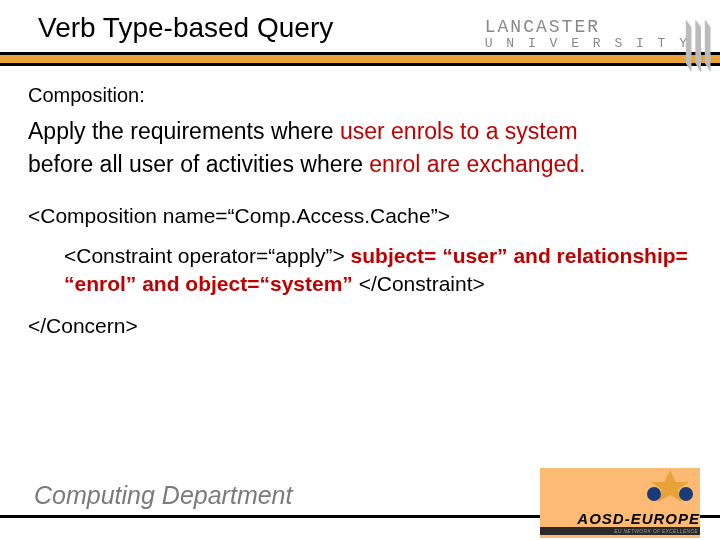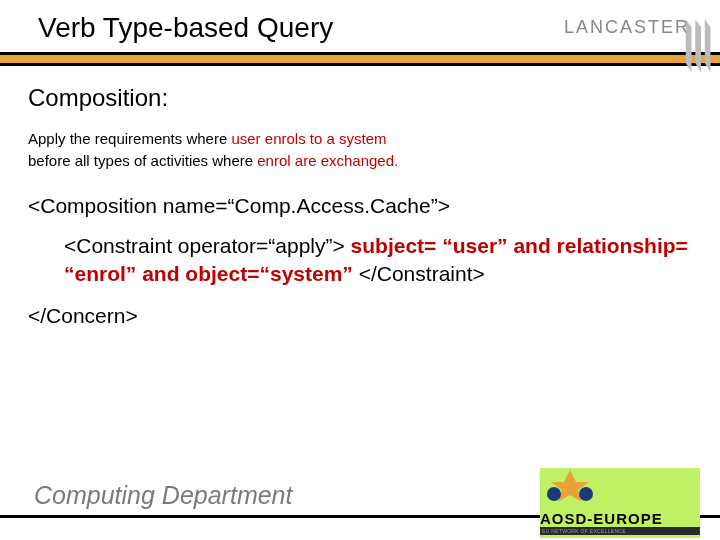--- a/index.html
+++ b/index.html
@@ -26,20 +26,21 @@
   .black-line {
     height: 3px;
     background: #000;
   }
   .lancaster-logo {
     position: absolute;
     top: 18px;
     right: 30px;
     text-align: left;
     line-height: 1.05;
+    font-family: Liberation Mono, monospace;
   }
   .lancaster-logo .l1 {
     font-size: 18px;
     color: #888;
     letter-spacing: 2px;
   }
   .lancaster-logo .l2 {
     font-size: 13px;
     color: #888;
     letter-spacing: 3px;
@@ -48,25 +49,25 @@
     position: absolute;
     top: 16px;
     right: 0px;
     width: 38px;
     height: 60px;
   }
   .content {
     padding: 18px 28px 0 28px;
   }
   .subhead {
-    font-size: 24px;
-    margin-bottom: 16px;
+    font-size: 20px;
+    margin-bottom: 8px;
   }
   .sentence {
-    font-size: 15px;
+    font-size: 23px;
     line-height: 1.45;
     margin-bottom: 22px;
   }
   .red { color: #c00000; }
   .code-block { font-size: 21px; }
   .code-line1 { margin-bottom: 14px; }
   .indent {
     margin-left: 36px;
     margin-bottom: 16px;
     line-height: 1.35;
@@ -88,22 +89,23 @@
     width: 100%;
     height: 3px;
     background: #000;
   }
   .aosd-logo {
     position: absolute;
     bottom: 2px;
     right: 20px;
     width: 160px;
     height: 70px;
-    background: #bef264;
-    text-align: left;
+    background: #fdba74;
+    text-align: right;
+    font-style: italic;
   }
   .aosd-text {
     font-size: 15px;
     font-weight: bold;
     letter-spacing: 1px;
     color: #000;
     margin-top: 2px;
   }
   .aosd-sub {
     font-size: 5px;
@@ -114,39 +116,40 @@
     padding:1px 2px;
   }
 </style>
 </head>
 <body>
 
 <div class="title-bar">Verb Type-based Query</div>
 
 <div class="lancaster-logo">
   <div class="l1">LANCASTER</div>
+  <div class="l2">U N I V E R S I T Y</div>
 </div>
 <svg class="lancaster-mark" viewBox="0 0 40 60">
   <path d="M4 2 L4 48 L10 58 L10 10 Z" fill="#bbb"></path>
   <path d="M14 2 L14 48 L20 58 L20 10 Z" fill="#bbb"></path>
   <path d="M24 2 L24 48 L30 58 L30 10 Z" fill="#bbb"></path>
 </svg>
 
 <div class="header-lines">
   <div class="black-line"></div>
   <div class="orange-line"></div>
   <div class="black-line"></div>
 </div>
 
 <div class="content">
   <div class="subhead">Composition:</div>
 
   <div class="sentence">
     <span>Apply the requirements where </span><span class="red">user enrols to a system</span><br>
-    <span>before all types of activities where </span><span class="red">enrol are exchanged.</span>
+    <span>before all user of activities where </span><span class="red">enrol are exchanged.</span>
   </div>
 
   <div class="code-block">
     <div class="code-line1">&lt;Composition name=“Comp.Access.Cache”&gt;</div>
 
     <div class="indent">
       <span>&lt;Constraint operator=“apply”&gt; </span><span class="bold-red">subject= “user” and relationship= “enrol” and object=“system”</span><span> &lt;/Constraint&gt;</span>
     </div>
 
 

